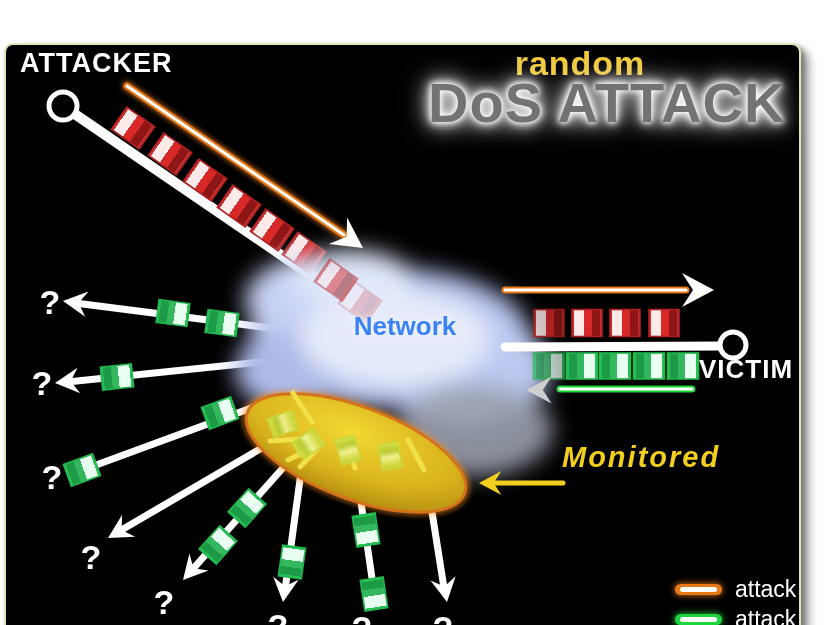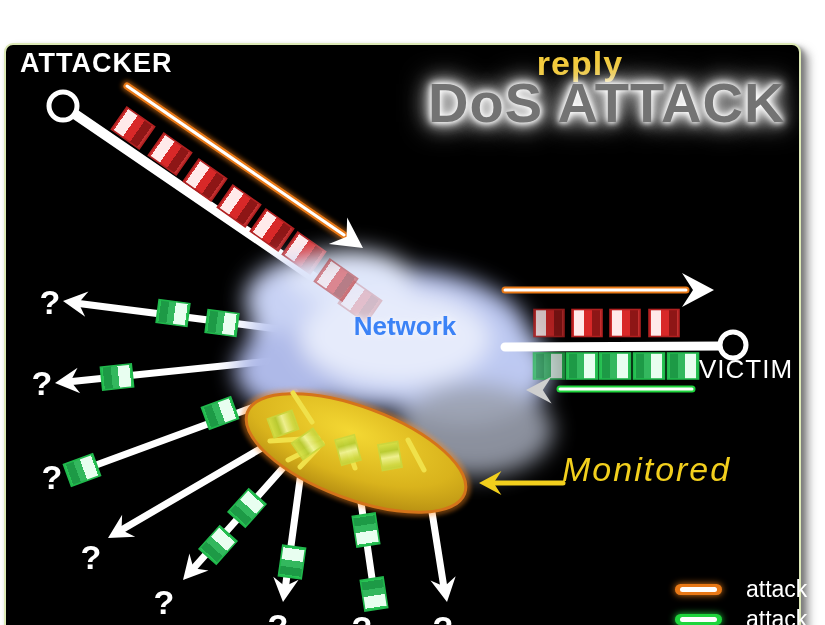--- a/index.html
+++ b/index.html
@@ -4,33 +4,33 @@
 <style>
   html,body{margin:0;padding:0;width:825px;height:625px;background:#fff;overflow:hidden;
     font-family:"Liberation Sans",sans-serif;}
   #stage{position:relative;width:775px;height:625px;margin-top:40px;}
   #panel{position:absolute;left:4px;top:3px;width:793px;height:600px;background:#000;
     border:2px solid #dde9b6;border-radius:9px;
     box-shadow:7px 7px 10px rgba(110,110,110,.8),3px 3px 4px rgba(90,90,90,.55);}
   #diagram-svg{position:absolute;left:0;top:0;pointer-events:none;}
   .txt{position:absolute;color:#fff;white-space:nowrap;}
   .t-attacker{left:20px;top:8px;font-size:27px;font-weight:bold;letter-spacing:1px;}
-  .t-victim{left:699px;top:314px;font-size:26px;font-weight:normal;letter-spacing:1px;}
+  .t-victim{left:699px;top:314px;font-size:26px;font-weight:bold;letter-spacing:1px;}
   .t-random{left:500px;top:4px;width:160px;text-align:center;font-size:34px;font-weight:bold;
     color:#f2ca3a;letter-spacing:1px;}
   .t-dos{left:428px;top:30px;width:384px;text-align:left;font-size:56px;font-weight:800;
     color:#737373;letter-spacing:1px;
     text-shadow:0 0 5px #fff,0 0 9px #fff,0 0 14px #fff,0 0 22px #e8e8e8,0 0 30px #d8d8d8;}
   .t-cloud{left:330px;top:272px;width:150px;text-align:center;font-size:26px;font-weight:bold;
     color:#3b82f6;line-height:29px;text-shadow:0 0 5px #f4f6ff,0 0 9px #eef2ff;}
-  .t-monitored{left:562px;top:412px;font-size:34px;font-weight:normal;font-style:italic;
+  .t-monitored{left:562px;top:400px;font-size:29px;font-weight:bold;font-style:italic;
     color:#f2cf1d;line-height:34px;letter-spacing:2px;}
   .q{position:absolute;transform:translate(-50%,-50%);font-size:34px;font-weight:bold;color:#fff;}
   #legend{position:absolute;left:675px;top:534px;}
-  .legend-row{display:flex;align-items:center;gap:24px;height:30px;}
+  .legend-row{display:flex;align-items:center;gap:13px;height:30px;}
   .pill{position:relative;width:47px;height:11px;border-radius:6px;flex:0 0 auto;}
   .pill-attack{background:#e87816;box-shadow:0 0 7px rgba(240,130,25,.95);}
   .pill-reply{background:#1ed43c;box-shadow:0 0 7px rgba(40,220,70,.95);}
   .pill .core{position:absolute;left:5px;right:5px;top:3px;bottom:3px;border-radius:3px;background:#fff;}
   .legend-label{font-size:23px;color:#fff;}
 </style>
 </head>
 <body>
 
 <div id="stage">
@@ -240,21 +240,21 @@
         <polygon points="0,0 -25.6,-13.6 -16.8,0 -25.6,13.6" transform="translate(526 350) rotate(180)" fill="#cfcfcf"></polygon>
       </g>
       <g>
         <line x1="563" y1="443" x2="495" y2="443" stroke="#f2cf1d" stroke-width="5" stroke-linecap="round" opacity="1"></line>
         <polygon points="0,0 -22.400000000000002,-11.9 -14.700000000000001,0 -22.400000000000002,11.9" transform="translate(479 443) rotate(180)" fill="#f2cf1d"></polygon>
       </g>
     </svg>
 
   <div class="txt t-attacker">ATTACKER</div>
 
-  <div class="txt t-random">reply</div>
+  <div class="txt t-random">random</div>
   <div class="txt t-dos">DoS ATTACK</div>
 
   <div class="txt t-cloud">
     <div>Network</div>
   </div>
 
   <div class="txt t-victim">VICTIM</div>
 
   <div class="txt t-monitored">
     <div>Monitored</div>

